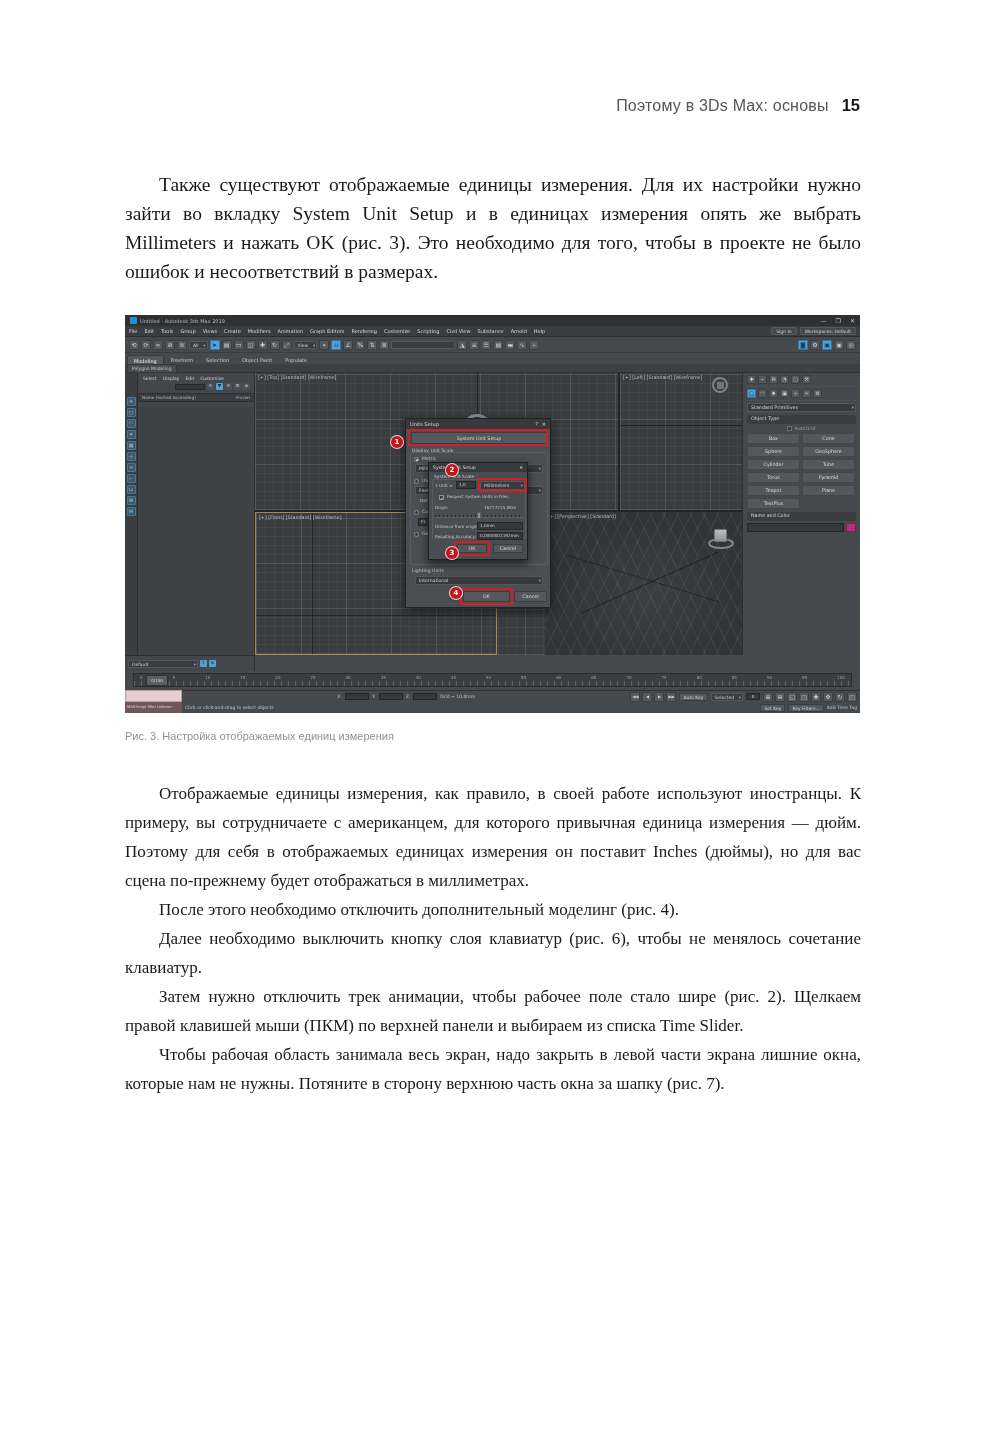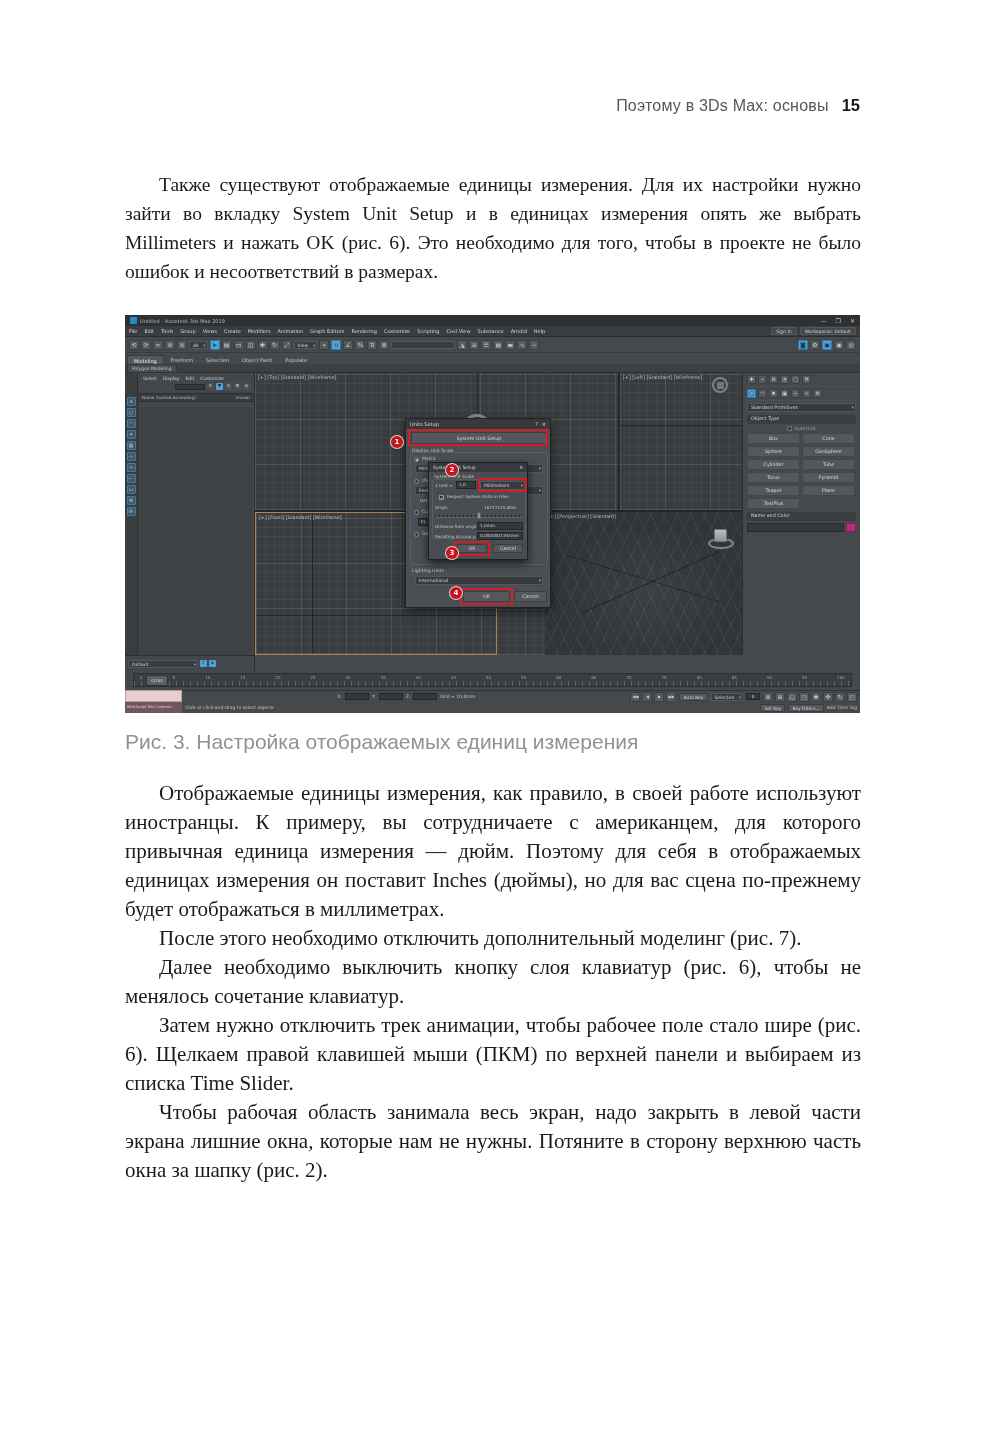--- a/index.html
+++ b/index.html
@@ -3,22 +3,22 @@
 <meta charset="utf-8">
 <style>
 html,body{margin:0;padding:0;background:#fff;}
 .page{position:relative;width:986px;height:1447px;background:#ffffff;overflow:hidden;font-family:"Liberation Serif",serif;}
 .phead{position:absolute;top:96px;right:126px;display:flex;align-items:baseline;gap:13px;font-family:"Liberation Sans",sans-serif;}
 .pht{font-size:16px;color:#53575a;letter-spacing:.2px;}
 .phn{font-size:16.5px;font-weight:700;color:#16181a;}
 .para{position:absolute;left:125px;width:736px;font-size:19.5px;line-height:29px;color:#1a1a1a;text-align:justify;}
 .para p,.bodytext p{margin:0;text-indent:34px;}
 .p1{top:170px;}
-.cap{position:absolute;left:125px;top:730px;font-family:"Liberation Sans",sans-serif;font-size:21px;color:#8e9396;}
-.bodytext{position:absolute;left:125px;top:779px;width:736px;font-size:21px;line-height:29px;color:#1a1a1a;text-align:justify;}
+.cap{position:absolute;left:125px;top:730px;font-family:"Liberation Sans",sans-serif;font-size:11px;color:#8e9396;}
+.bodytext{position:absolute;left:125px;top:779px;width:736px;font-size:17px;line-height:29px;color:#1a1a1a;text-align:justify;}
 
 
 .shot{position:absolute;left:125px;top:315px;width:735px;height:398px;background:#46494c;font-family:"DejaVu Sans",sans-serif;color:#c9cdd0;overflow:hidden;font-size:5px;}
 .shot *{box-sizing:border-box;}
 .ab{position:absolute;}
 .tbar{left:0;top:0;width:735px;height:11px;background:#2e3032;display:flex;align-items:center;padding:0 5px;gap:3px;}
 .appico{width:7px;height:7px;background:#1e8fd5;border-radius:1px;flex:0 0 auto;}
 .ttl{font-size:5px;color:#b9bcbe;flex:1;white-space:nowrap;overflow:hidden;}
 .wc{display:flex;gap:9px;color:#c2c5c7;font-size:6px;}
 .mbar{left:0;top:11px;width:735px;height:11px;background:#3a3d40;display:flex;align-items:center;padding:0 4px;border-bottom:1px solid #2b2d2f;}
@@ -124,21 +124,21 @@
 <body>
 
 <div class="page">
 
   <div class="phead">
     <span class="pht">Поэтому в 3Ds Max: основы</span>
     <span class="phn">15</span>
   </div>
 
   <div class="para p1">
-      <p>Также существуют отображаемые единицы измерения. Для их настройки нужно зайти во вкладку System Unit Setup и в единицах измерения опять же выбрать Millimeters и нажать OK (рис. 6). Это необходимо для того, чтобы в проекте не было ошибок и несоответствий в размерах.</p>
+      <p>Также существуют отображаемые единицы измерения. Для их настройки нужно зайти во вкладку System Unit Setup и в единицах измерения опять же выбрать Millimeters и нажать OK (рис. 3). Это необходимо для того, чтобы в проекте не было ошибок и несоответствий в размерах.</p>
     </div>
 
   <div class="shot">
 
     <div class="ab tbar">
       <span class="appico"></span>
       <span class="ttl">Untitled - Autodesk 3ds Max 2019</span>
       <span class="wc">
         <span>—</span>
         <span>❒</span>
@@ -478,19 +478,19 @@
     <div class="mark ab" style="left:266px;top:121px;">1</div>
     <div class="mark ab" style="left:321px;top:149px;">2</div>
     <div class="mark ab" style="left:321px;top:232px;">3</div>
     <div class="mark ab" style="left:325px;top:272px;">4</div>
   </div>
 
   <div class="cap">Рис. 3. Настройка отображаемых единиц измерения</div>
 
   <div class="bodytext">
     <p>Отображаемые единицы измерения, как правило, в своей работе используют иностранцы. К примеру, вы сотрудничаете с американцем, для которого привычная единица измерения — дюйм. Поэтому для себя в отображаемых единицах измерения он поставит Inches (дюймы), но для вас сцена по-прежнему будет отображаться в миллиметрах.</p>
-    <p>После этого необходимо отключить дополнительный моделинг (рис. 7).</p>
+    <p>После этого необходимо отключить дополнительный моделинг (рис. 4).</p>
     <p>Далее необходимо выключить кнопку слоя клавиатур (рис. 6), чтобы не менялось сочетание клавиатур.</p>
-    <p>Затем нужно отключить трек анимации, чтобы рабочее поле стало шире (рис. 6). Щелкаем правой клавишей мыши (ПКМ) по верхней панели и выбираем из списка Time Slider.</p>
-    <p>Чтобы рабочая область занимала весь экран, надо закрыть в левой части экрана лишние окна, которые нам не нужны. Потяните в сторону верхнюю часть окна за шапку (рис. 2).</p>
+    <p>Затем нужно отключить трек анимации, чтобы рабочее поле стало шире (рис. 2). Щелкаем правой клавишей мыши (ПКМ) по верхней панели и выбираем из списка Time Slider.</p>
+    <p>Чтобы рабочая область занимала весь экран, надо закрыть в левой части экрана лишние окна, которые нам не нужны. Потяните в сторону верхнюю часть окна за шапку (рис. 7).</p>
   </div>
 
 </div>
 
 </body></html>

